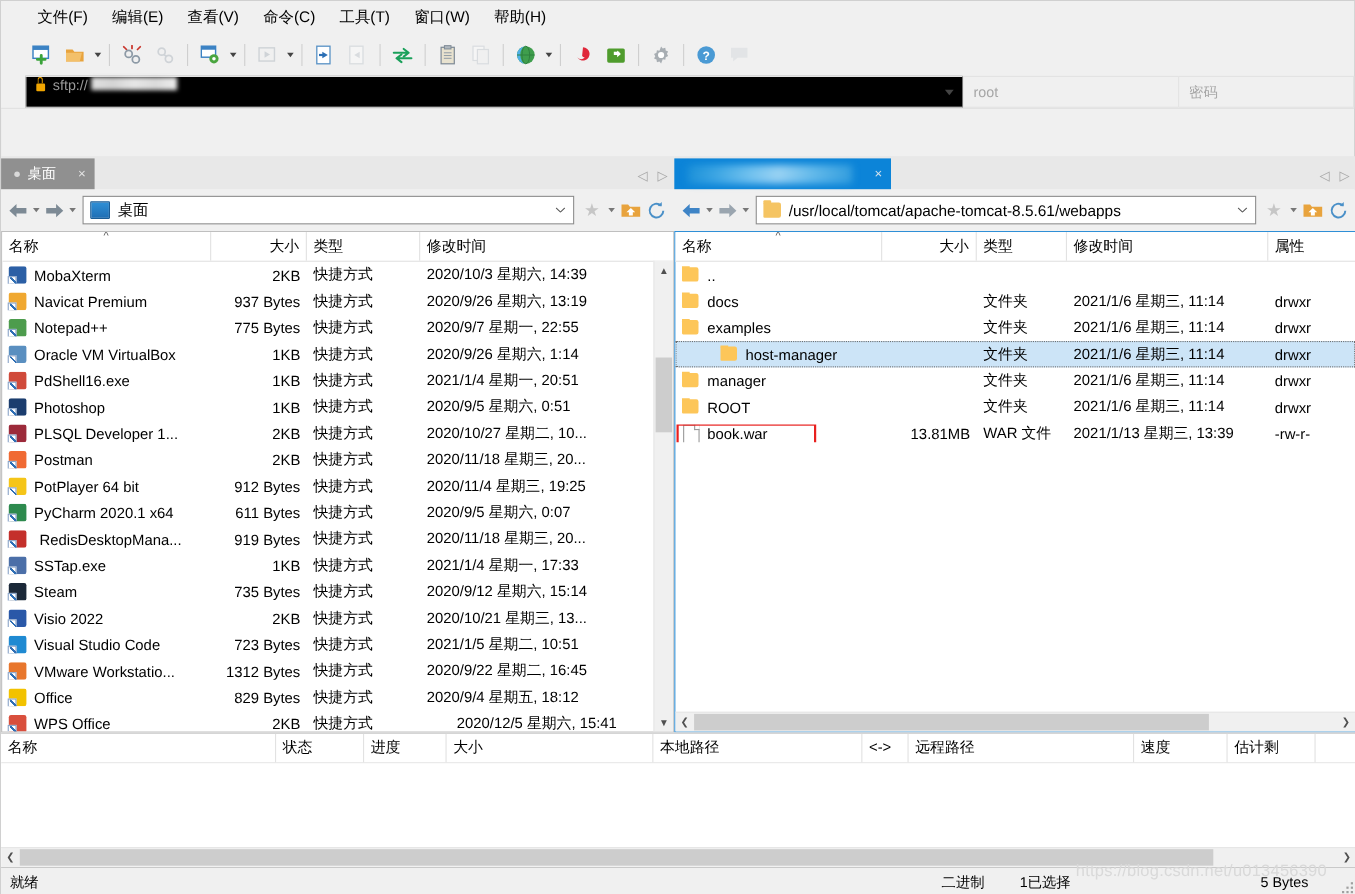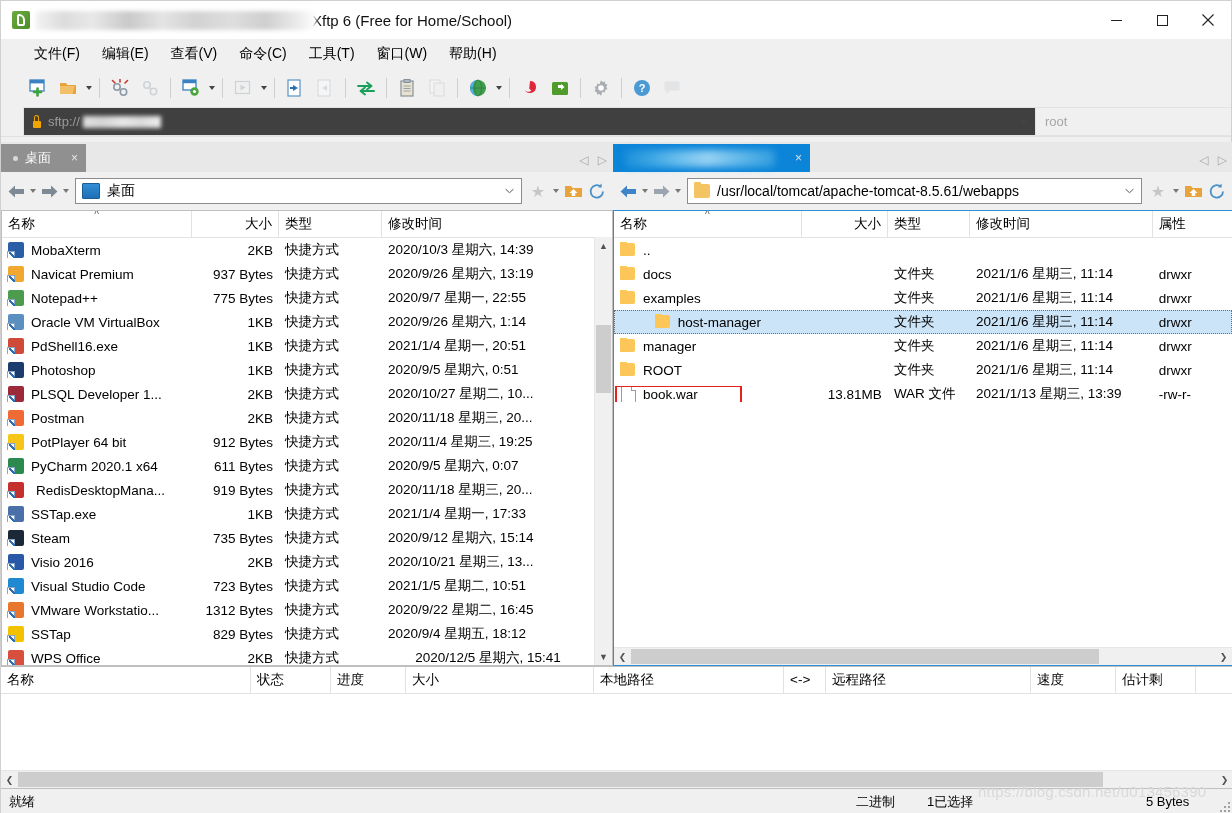--- a/index.html
+++ b/index.html
@@ -32,21 +32,21 @@
   
   .toolbar{height:38px;background:#f0f0f0;display:flex;align-items:center;padding-left:22px;gap:0px;}
   .tb{width:26px;height:26px;display:flex;align-items:center;justify-content:center;margin:0 2px;cursor:default;}
   .tb.dis{opacity:.38;}
   .tbcaret{width:11px;height:26px;display:flex;align-items:center;justify-content:center;cursor:default;}
   .tbcaret:after{content:"";border-left:3.5px solid transparent;border-right:3.5px solid transparent;border-top:4px solid #444;}
   .tbsep{width:1px;height:20px;background:#cfcfcf;margin:0 5px;}
 
   
   .loginbar{height:29px;background:#f0f0f0;display:flex;align-items:stretch;padding-left:22px;border-bottom:1px solid #e0e0e0;}
-  .sftpbox{flex:1;background:#404040;border:1px solid #e3e3e3;border-right:none;display:flex;align-items:center;padding-left:7px;position:relative;box-sizing:border-box;}
+  .sftpbox{flex:1;background:#000000;border:1px solid #e3e3e3;border-right:none;display:flex;align-items:flex-start;padding-left:7px;position:relative;box-sizing:border-box;}
   .lock{width:11px;height:13px;position:relative;margin-right:6px;flex:none;}
   .lock:before{content:"";position:absolute;left:1.5px;bottom:0;width:8px;height:7px;background:#f0a500;border-radius:1px;}
   .lock:after{content:"";position:absolute;left:3px;top:0;width:5px;height:6px;border:1.6px solid #f0a500;border-bottom:none;border-radius:3px 3px 0 0;box-sizing:border-box;}
   .sftp-text{color:#9a9a9a;font-size:13px;}
   .addr-blur{width:78px;height:12px;margin-left:3px;
     background:linear-gradient(90deg,#e0e0e0,#d4d4d4,#e6e6e6,#dadada,#ededed);filter:blur(2px);}
   .dd-caret{position:absolute;right:8px;top:50%;transform:translateY(-50%);
     border-left:4px solid transparent;border-right:4px solid transparent;border-top:5px solid #444;}
   .userbox,.pwdbox{width:196px;background:#f0f0f0;border:1px solid #e3e3e3;border-right:none;display:flex;align-items:center;padding-left:9px;box-sizing:border-box;}
   .pwdbox{border-right:1px solid #e3e3e3;width:160px;}
@@ -137,43 +137,20 @@
   .sb-cell{position:absolute;top:0;height:25px;display:flex;align-items:center;}
   .grip{position:absolute;right:3px;bottom:2px;width:13px;height:13px;}
   .grip i{position:absolute;width:2px;height:2px;background:#a0a0a0;}
   .watermark{position:absolute;left:977px;top:782px;font-size:15px;color:#d9d9d9;letter-spacing:.2px;white-space:nowrap;pointer-events:none;}
 </style>
 </head>
 <body>
 
 <div class="app">
 
-  <div class="titlebar">
-    <div class="app-icon"></div>
-    <div class="title-blur"></div>
-    <div class="title-text">Xftp 6 (Free for Home/School)</div>
-    <div class="wincontrols">
-      <div class="wc">
-        <svg width="11" height="11" viewBox="0 0 11 11">
-            <line x1="0" y1="5.5" x2="11" y2="5.5" stroke="#222" stroke-width="1"></line>
-          </svg>
-      </div>
-      <div class="wc">
-        <svg width="11" height="11" viewBox="0 0 11 11">
-            <rect x="0.5" y="0.5" width="10" height="10" fill="none" stroke="#222" stroke-width="1"></rect>
-          </svg>
-      </div>
-      <div class="wc close">
-        <svg width="12" height="12" viewBox="0 0 12 12">
-            <line x1="0.5" y1="0.5" x2="11.5" y2="11.5" stroke="#222" stroke-width="1.1"></line>
-            <line x1="11.5" y1="0.5" x2="0.5" y2="11.5" stroke="#222" stroke-width="1.1"></line>
-          </svg>
-      </div>
-    </div>
-  </div>
 
   <div class="menubar">
     <div class="menu-item">文件(F)</div>
     <div class="menu-item">编辑(E)</div>
     <div class="menu-item">查看(V)</div>
     <div class="menu-item">命令(C)</div>
     <div class="menu-item">工具(T)</div>
     <div class="menu-item">窗口(W)</div>
     <div class="menu-item">帮助(H)</div>
   </div>
@@ -316,20 +293,23 @@
   <div class="loginbar">
     <div class="sftpbox">
       <span class="lock"></span>
       <span class="sftp-text">sftp://</span>
       <span class="addr-blur"></span>
       <span class="dd-caret"></span>
     </div>
     <div class="userbox">
       <span class="fld-ph">root</span>
     </div>
+    <div class="pwdbox">
+      <span class="fld-ph">密码</span>
+    </div>
   </div>
 
   <div class="main">
 
     <div class="pane left">
       <div class="tabstrip">
         <div class="tab inactive">
           <span class="dot"></span>
           <span>桌面</span>
           <span class="tabx">×</span>
@@ -527,21 +507,21 @@
               </div>
               <div class="cell r" style="width: 87px;">735 Bytes</div>
               <div class="cell" style="width: 103px;">快捷方式</div>
               <div class="cell" style="width: 212px;">2020/9/12 星期六, 15:14</div>
             </div>
             <div class="row">
               <div class="cell name" style="width: 190px;">
                 <span class="ficon">
                   <span class="shortcut-ic" style="background: rgb(42, 88, 168); display: block;"></span>
                 </span>
-                <span>Visio 2016</span>
+                <span>Visio 2022</span>
               </div>
               <div class="cell r" style="width: 87px;">2KB</div>
               <div class="cell" style="width: 103px;">快捷方式</div>
               <div class="cell" style="width: 212px;">2020/10/21 星期三, 13...</div>
             </div>
             <div class="row">
               <div class="cell name" style="width: 190px;">
                 <span class="ficon">
                   <span class="shortcut-ic" style="background: rgb(31, 138, 210); display: block;"></span>
                 </span>
@@ -560,21 +540,21 @@
               </div>
               <div class="cell r" style="width: 87px;">1312 Bytes</div>
               <div class="cell" style="width: 103px;">快捷方式</div>
               <div class="cell" style="width: 212px;">2020/9/22 星期二, 16:45</div>
             </div>
             <div class="row">
               <div class="cell name" style="width: 190px;">
                 <span class="ficon">
                   <span class="shortcut-ic" style="background: rgb(242, 194, 0); display: block;"></span>
                 </span>
-                <span>SSTap</span>
+                <span>Office</span>
               </div>
               <div class="cell r" style="width: 87px;">829 Bytes</div>
               <div class="cell" style="width: 103px;">快捷方式</div>
               <div class="cell" style="width: 212px;">2020/9/4 星期五, 18:12</div>
             </div>
             <div class="row">
               <div class="cell name" style="width: 190px;">
                 <span class="ficon">
                   <span class="shortcut-ic" style="background: rgb(217, 79, 61); display: block;"></span>
                 </span>

